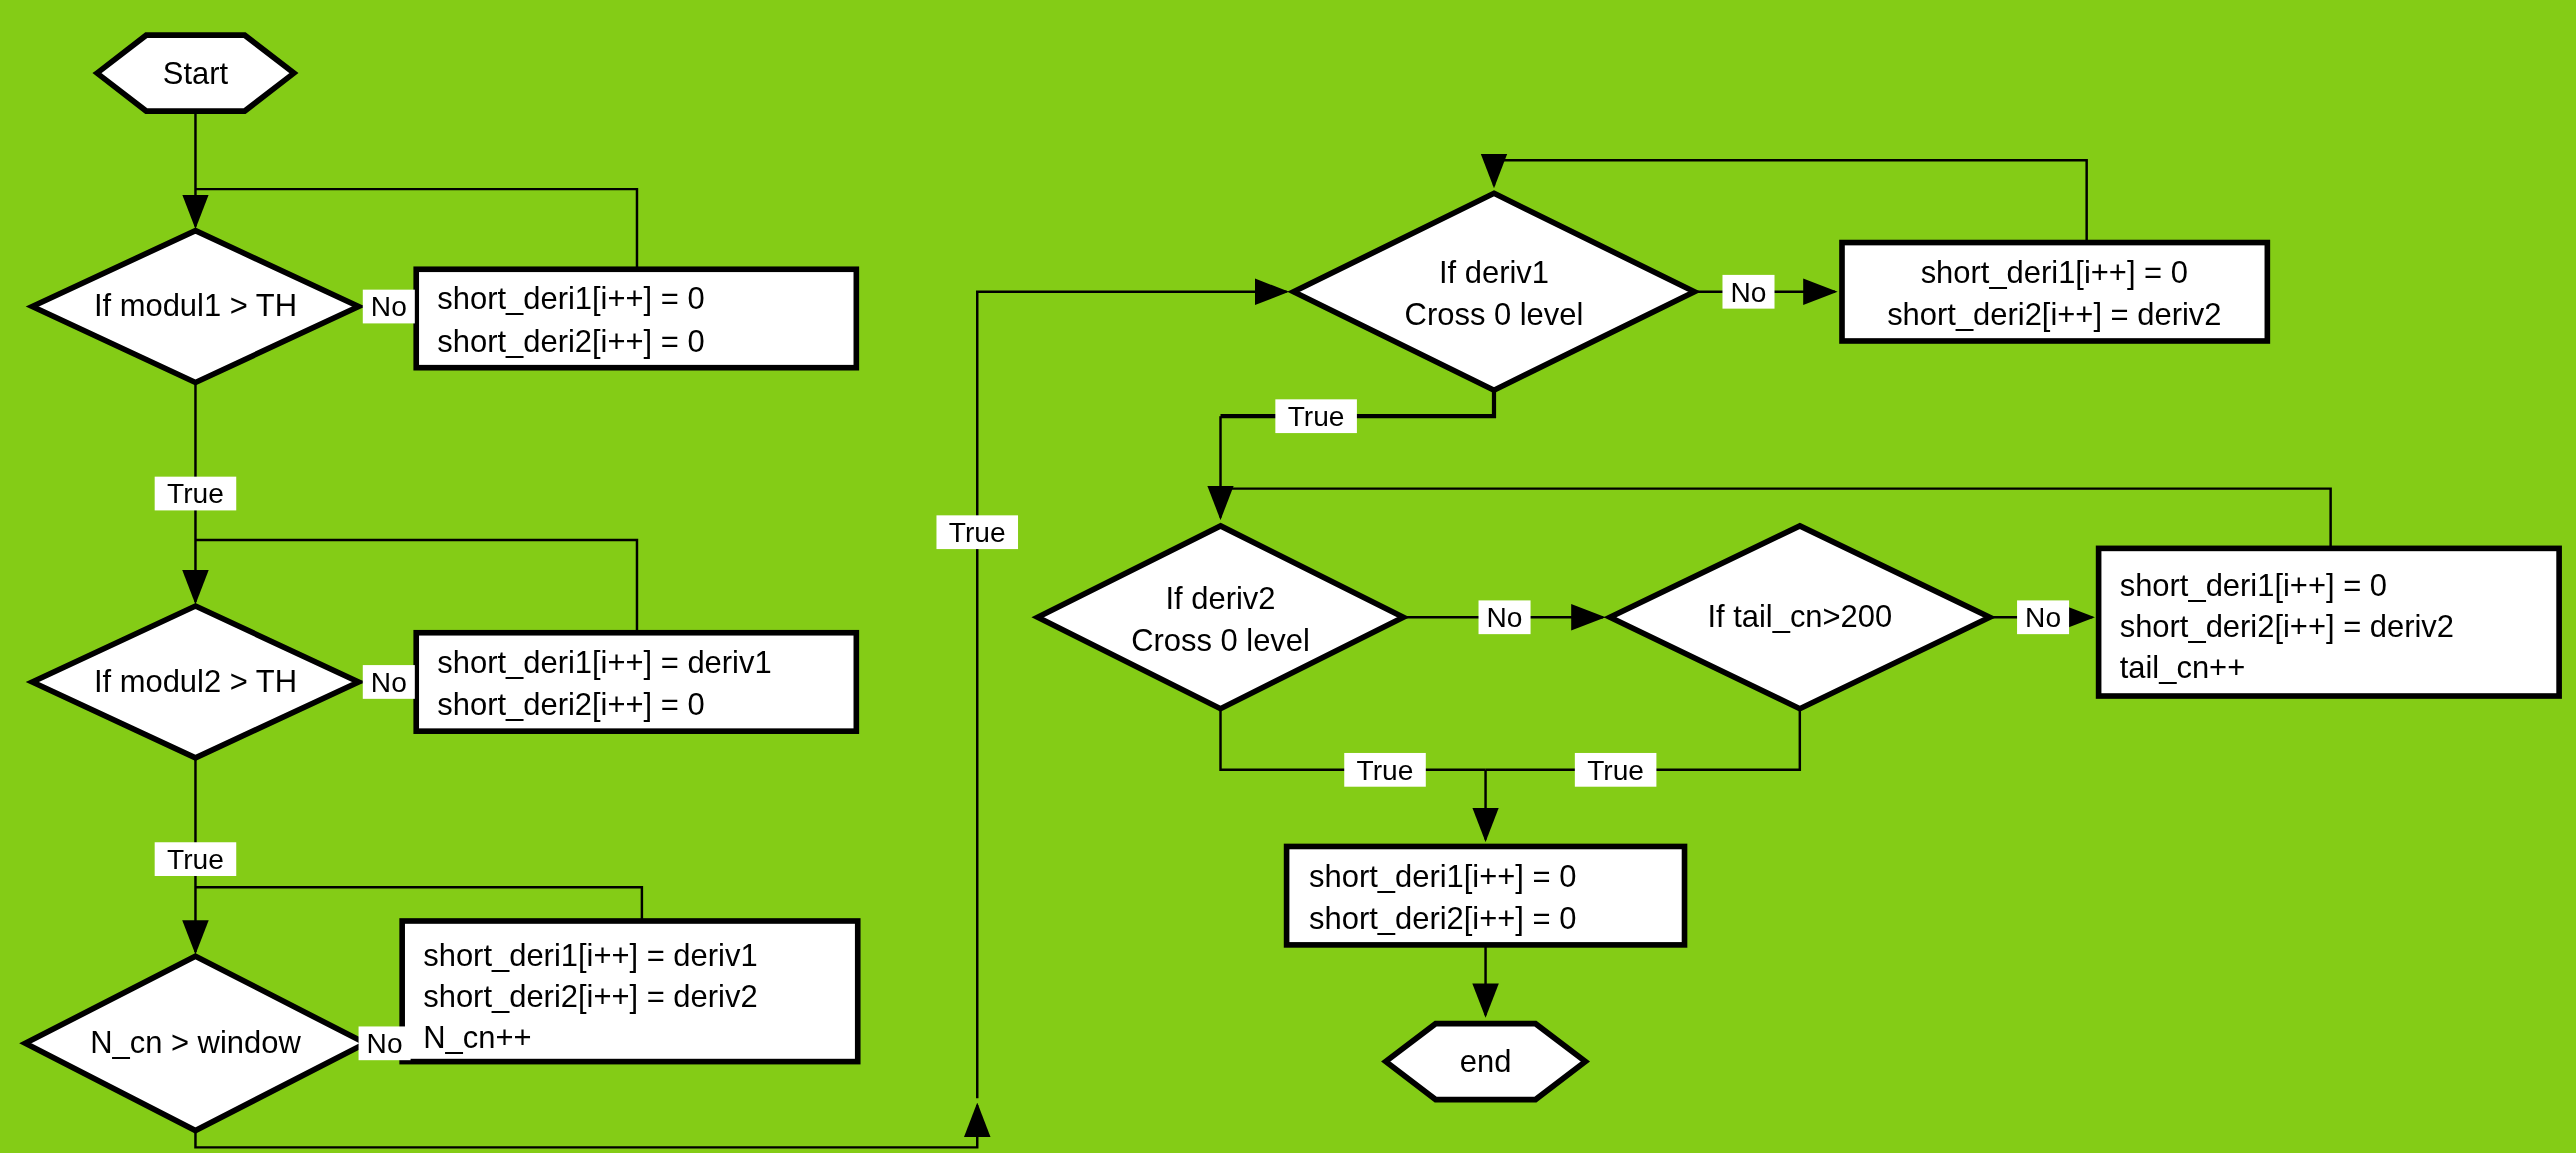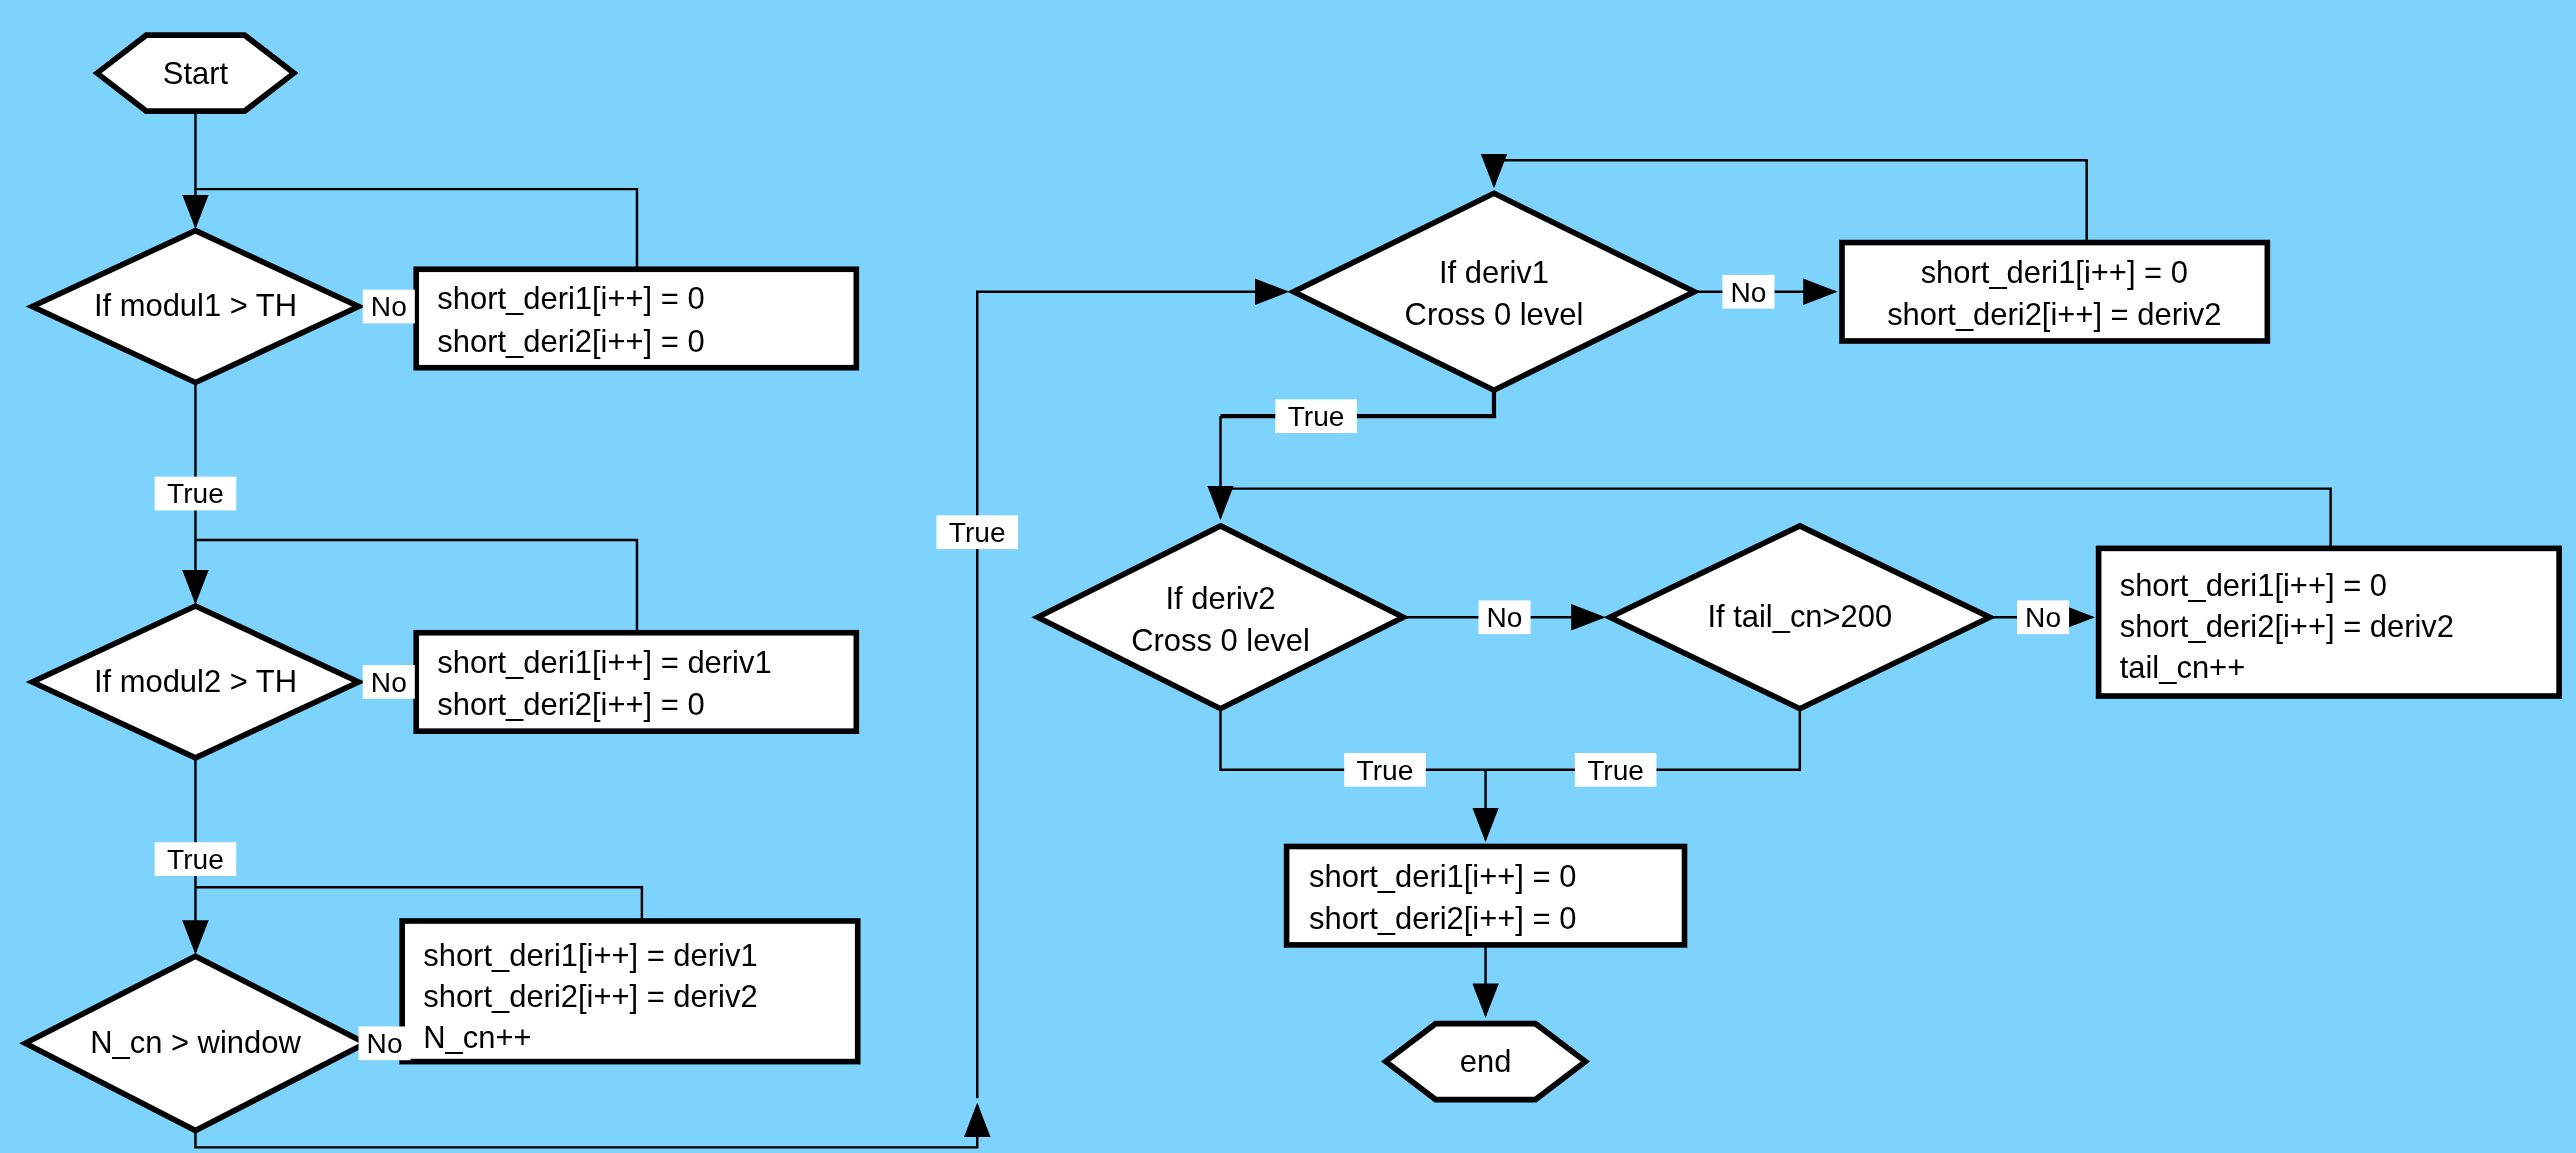--- a/index.html
+++ b/index.html
@@ -2,21 +2,21 @@
 <html style="font-size:11.2px"><head>
 <meta charset="utf-8">
 <style>
   html, body {
     margin: 0;
     padding: 0;
     background: #ffffff;
   }
   .stage {
     width: 100%;
-    background: #7dd3fc;
+    background: #84cc16;
   }
   svg { display: block; width: 100%; height: auto; }
   .shape {
     fill: #ffffff;
     stroke: #000000;
     stroke-width: 8;
     stroke-linejoin: miter;
   }
   .conn {
     fill: none;

